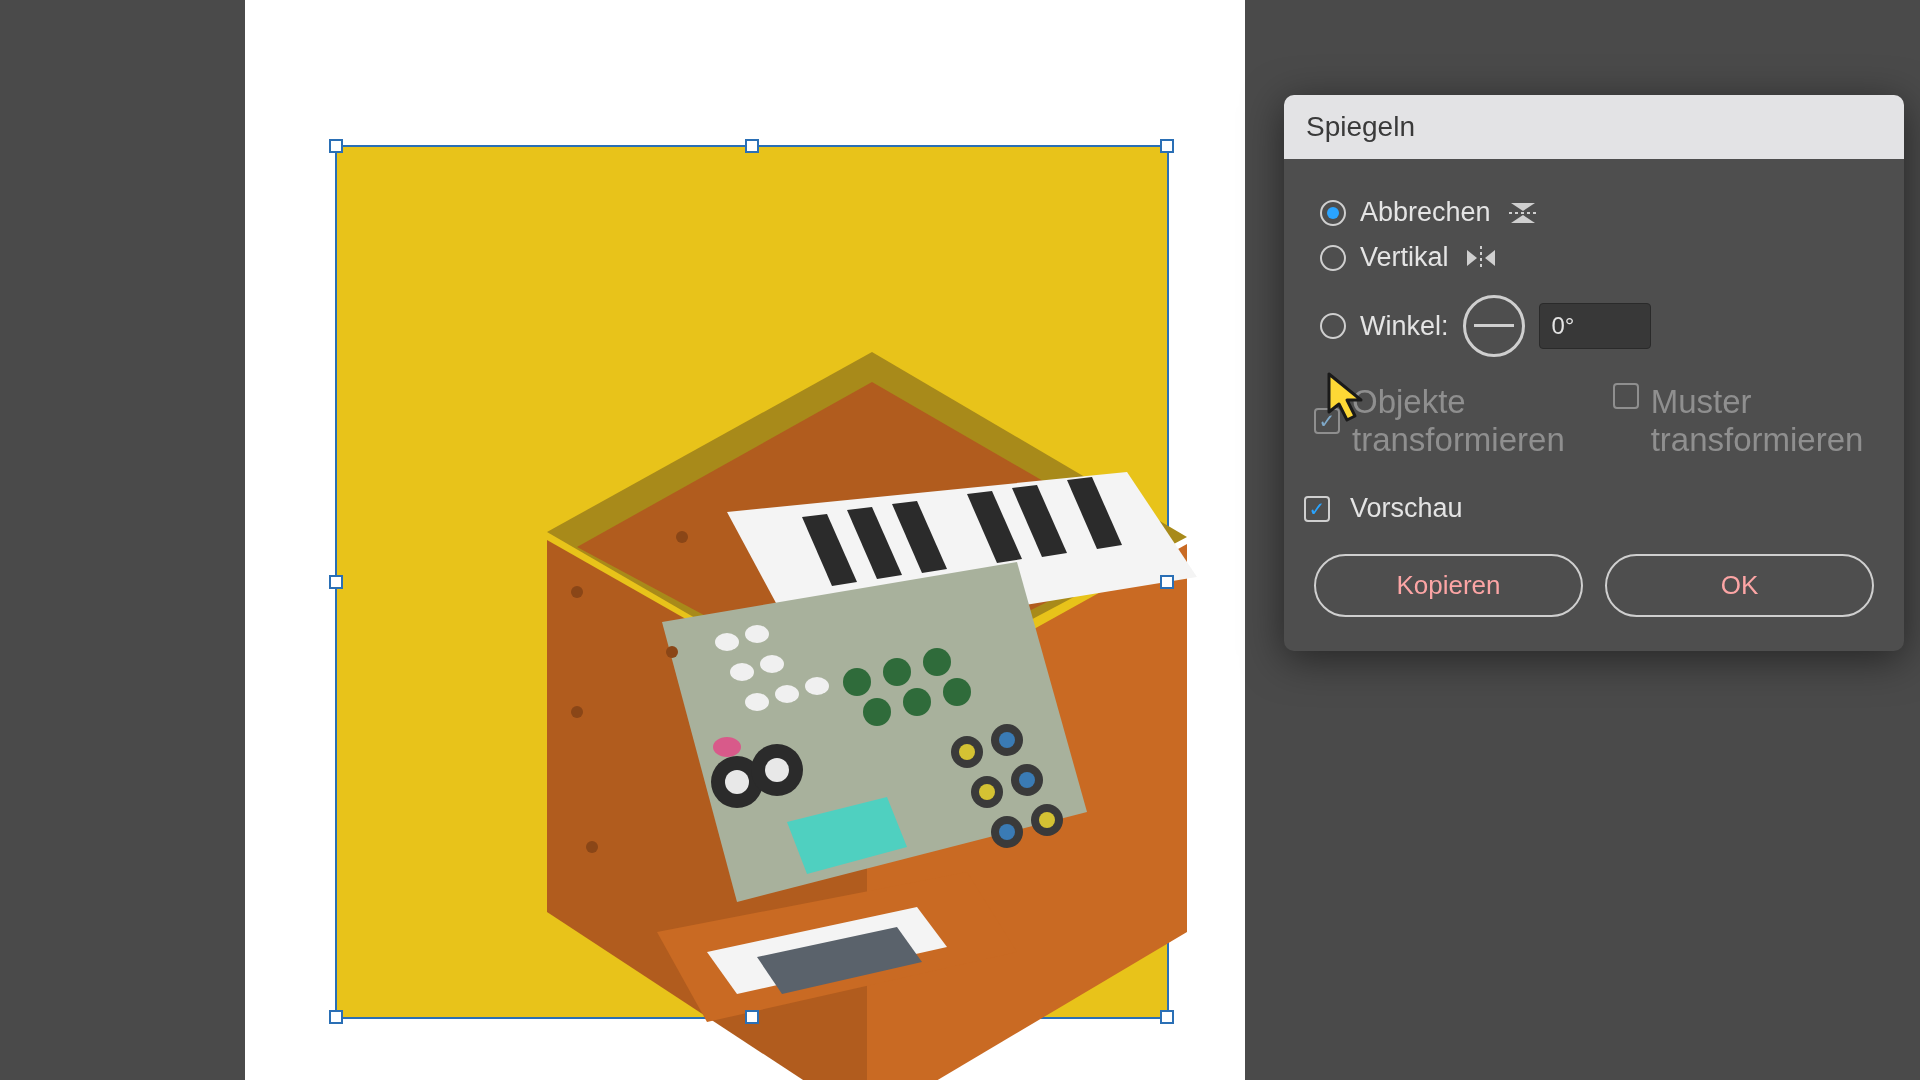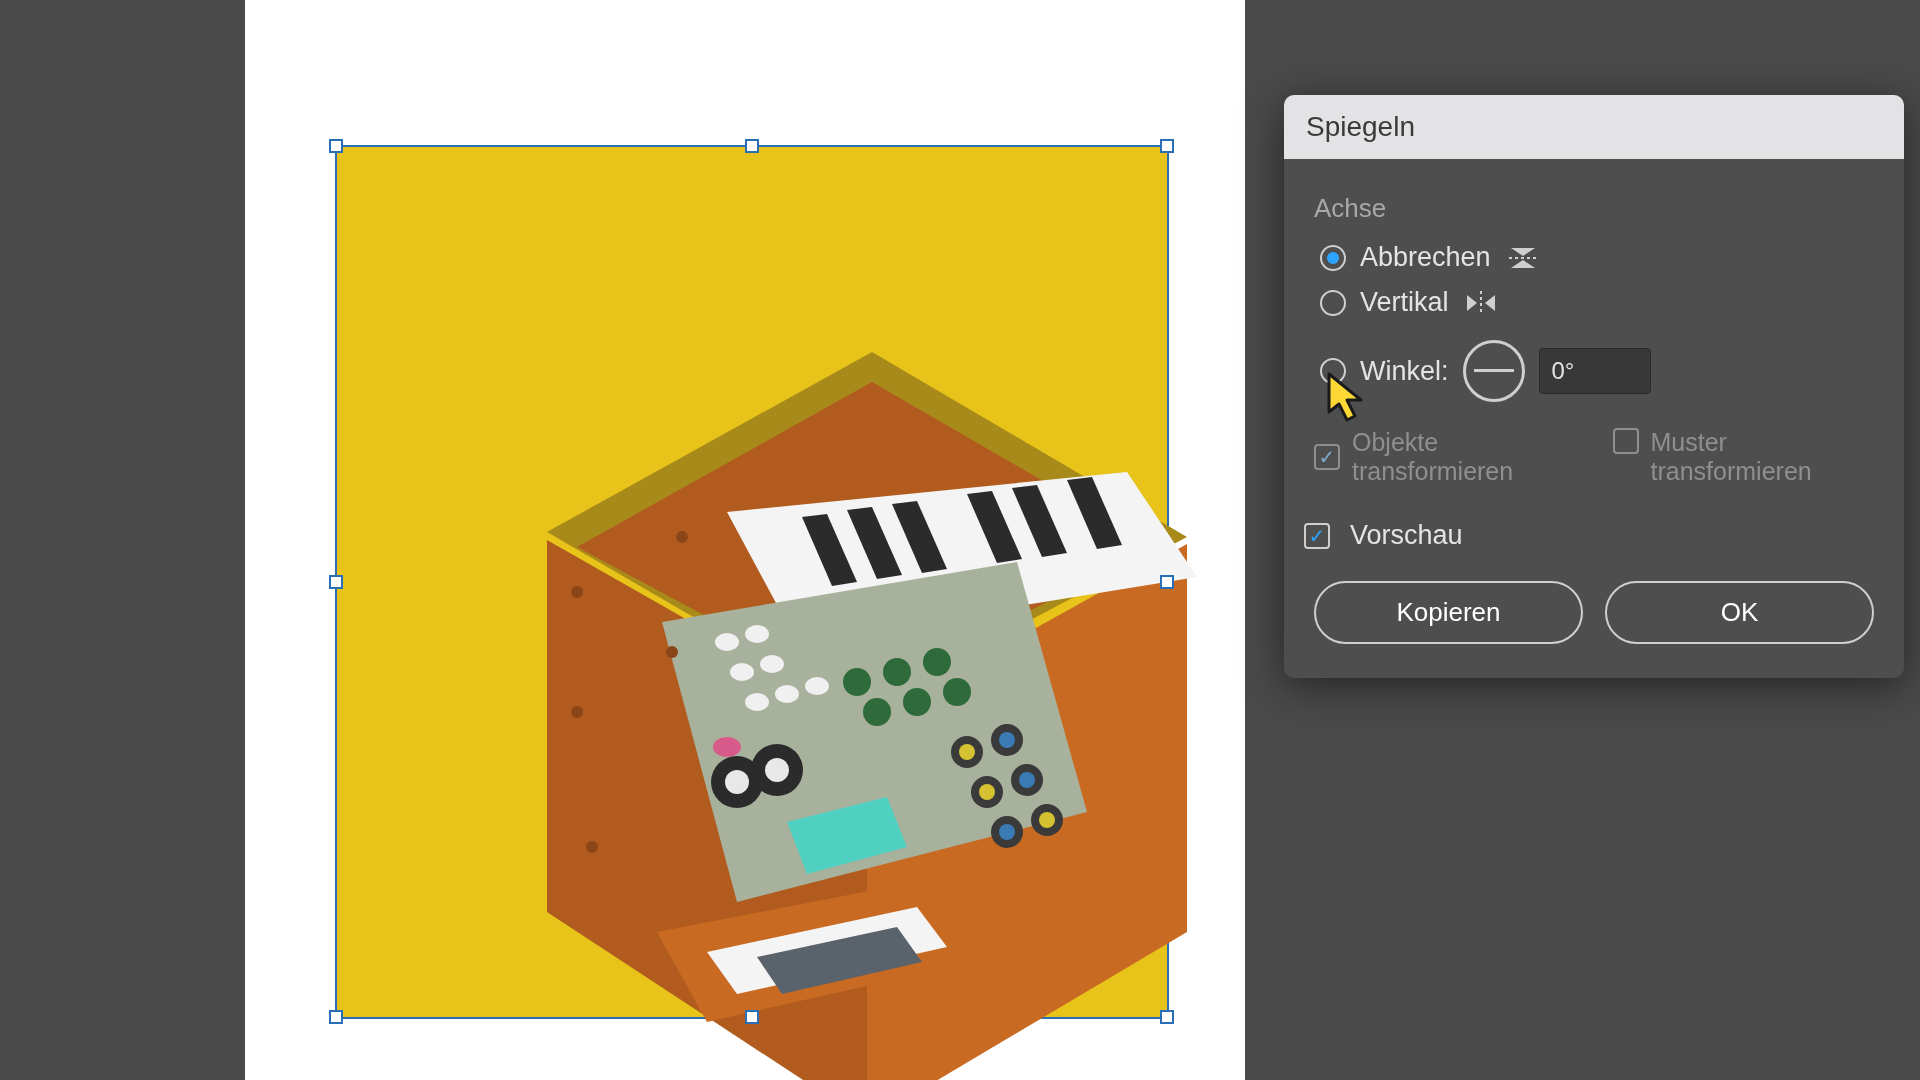--- a/index.html
+++ b/index.html
@@ -15,28 +15,28 @@
   .dlg-body{padding:28px 30px 34px 30px;color:#cfcfcf}
   .section-label{color:#a8a8a8;font-size:26px;margin:6px 0 18px 0}
   .row{display:flex;align-items:center;gap:14px;margin:10px 0 14px 6px;font-size:27px;color:#e4e4e4}
   .radio{width:22px;height:22px;border:2px solid #cfcfcf;border-radius:50%;display:inline-flex;align-items:center;justify-content:center;flex:0 0 auto}
   .radio.on::after{content:"";width:12px;height:12px;border-radius:50%;background:#2aa4ff}
   .axis-icon{width:36px;height:28px;display:inline-block}
   .angle-dial{width:56px;height:56px;border:3px solid #cfcfcf;border-radius:50%;position:relative;flex:0 0 auto}
   .angle-dial::after{content:"";position:absolute;left:8px;top:26px;width:40px;height:3px;background:#cfcfcf}
   .angle-input{background:#383838;border:1px solid #2a2a2a;color:#e4e4e4;font-size:24px;padding:8px 12px;width:86px;border-radius:4px}
   .opts{margin-top:26px}
-  .opt-row{display:flex;align-items:center;gap:28px;font-size:25px;color:#8f8f8f;margin-top:14px}
+  .opt-row{display:flex;align-items:center;gap:28px;font-size:33px;color:#8f8f8f;margin-top:14px}
   .chk{width:22px;height:22px;border:2px solid #8f8f8f;border-radius:4px;display:inline-flex;align-items:center;justify-content:center;flex:0 0 auto}
   .chk.on{border-color:#cfcfcf}
   .chk.on::after{content:"✓";color:#2aa4ff;font-size:20px;line-height:1}
   .chk.on-dim::after{content:"✓";color:#7fa9c9;font-size:20px;line-height:1}
   .preview-row{display:flex;align-items:center;gap:20px;margin:34px 0 30px -10px;font-size:27px;color:#e4e4e4}
   .btn-row{display:flex;gap:22px;justify-content:space-between}
-  .btn{flex:1;background:transparent;border:2px solid #cfcfcf;color:#ffffff;font-size:26px;padding:14px 0;border-radius:40px;cursor:pointer;text-align:center}
+  .btn{flex:1;background:transparent;border:2px solid #cfcfcf;color:#fca5a5;font-size:26px;padding:14px 0;border-radius:40px;cursor:pointer;text-align:center}
   
   .cursor{position:absolute;left:1325px;top:370px;width:46px;height:58px;pointer-events:none}
 </style>
 </head>
 <body>
 
 <div class="artboard">
   <div class="art">
     <svg class="illus" viewBox="0 0 830 870">
 
@@ -122,21 +122,20 @@
   <div class="handle" style="left:84px;top:575px"></div>
   <div class="handle" style="left:915px;top:575px"></div>
   <div class="handle" style="left:84px;top:1010px"></div>
   <div class="handle" style="left:500px;top:1010px"></div>
   <div class="handle" style="left:915px;top:1010px"></div>
 </div>
 
 <div class="dialog">
   <div class="dlg-title">Spiegeln</div>
   <div class="dlg-body">
-    <div class="section-label">Achse</div>
 
     <div class="row">
       <span class="radio on"></span>
       <span>Abbrechen</span>
       <svg class="axis-icon" viewBox="0 0 36 28">
         <polygon points="6,4 30,4 18,12" fill="#cfcfcf"></polygon>
         <line x1="4" y1="14" x2="32" y2="14" stroke="#cfcfcf" stroke-width="2" stroke-dasharray="3 3"></line>
         <polygon points="6,24 30,24 18,16" fill="#cfcfcf"></polygon>
       </svg>
     </div>

